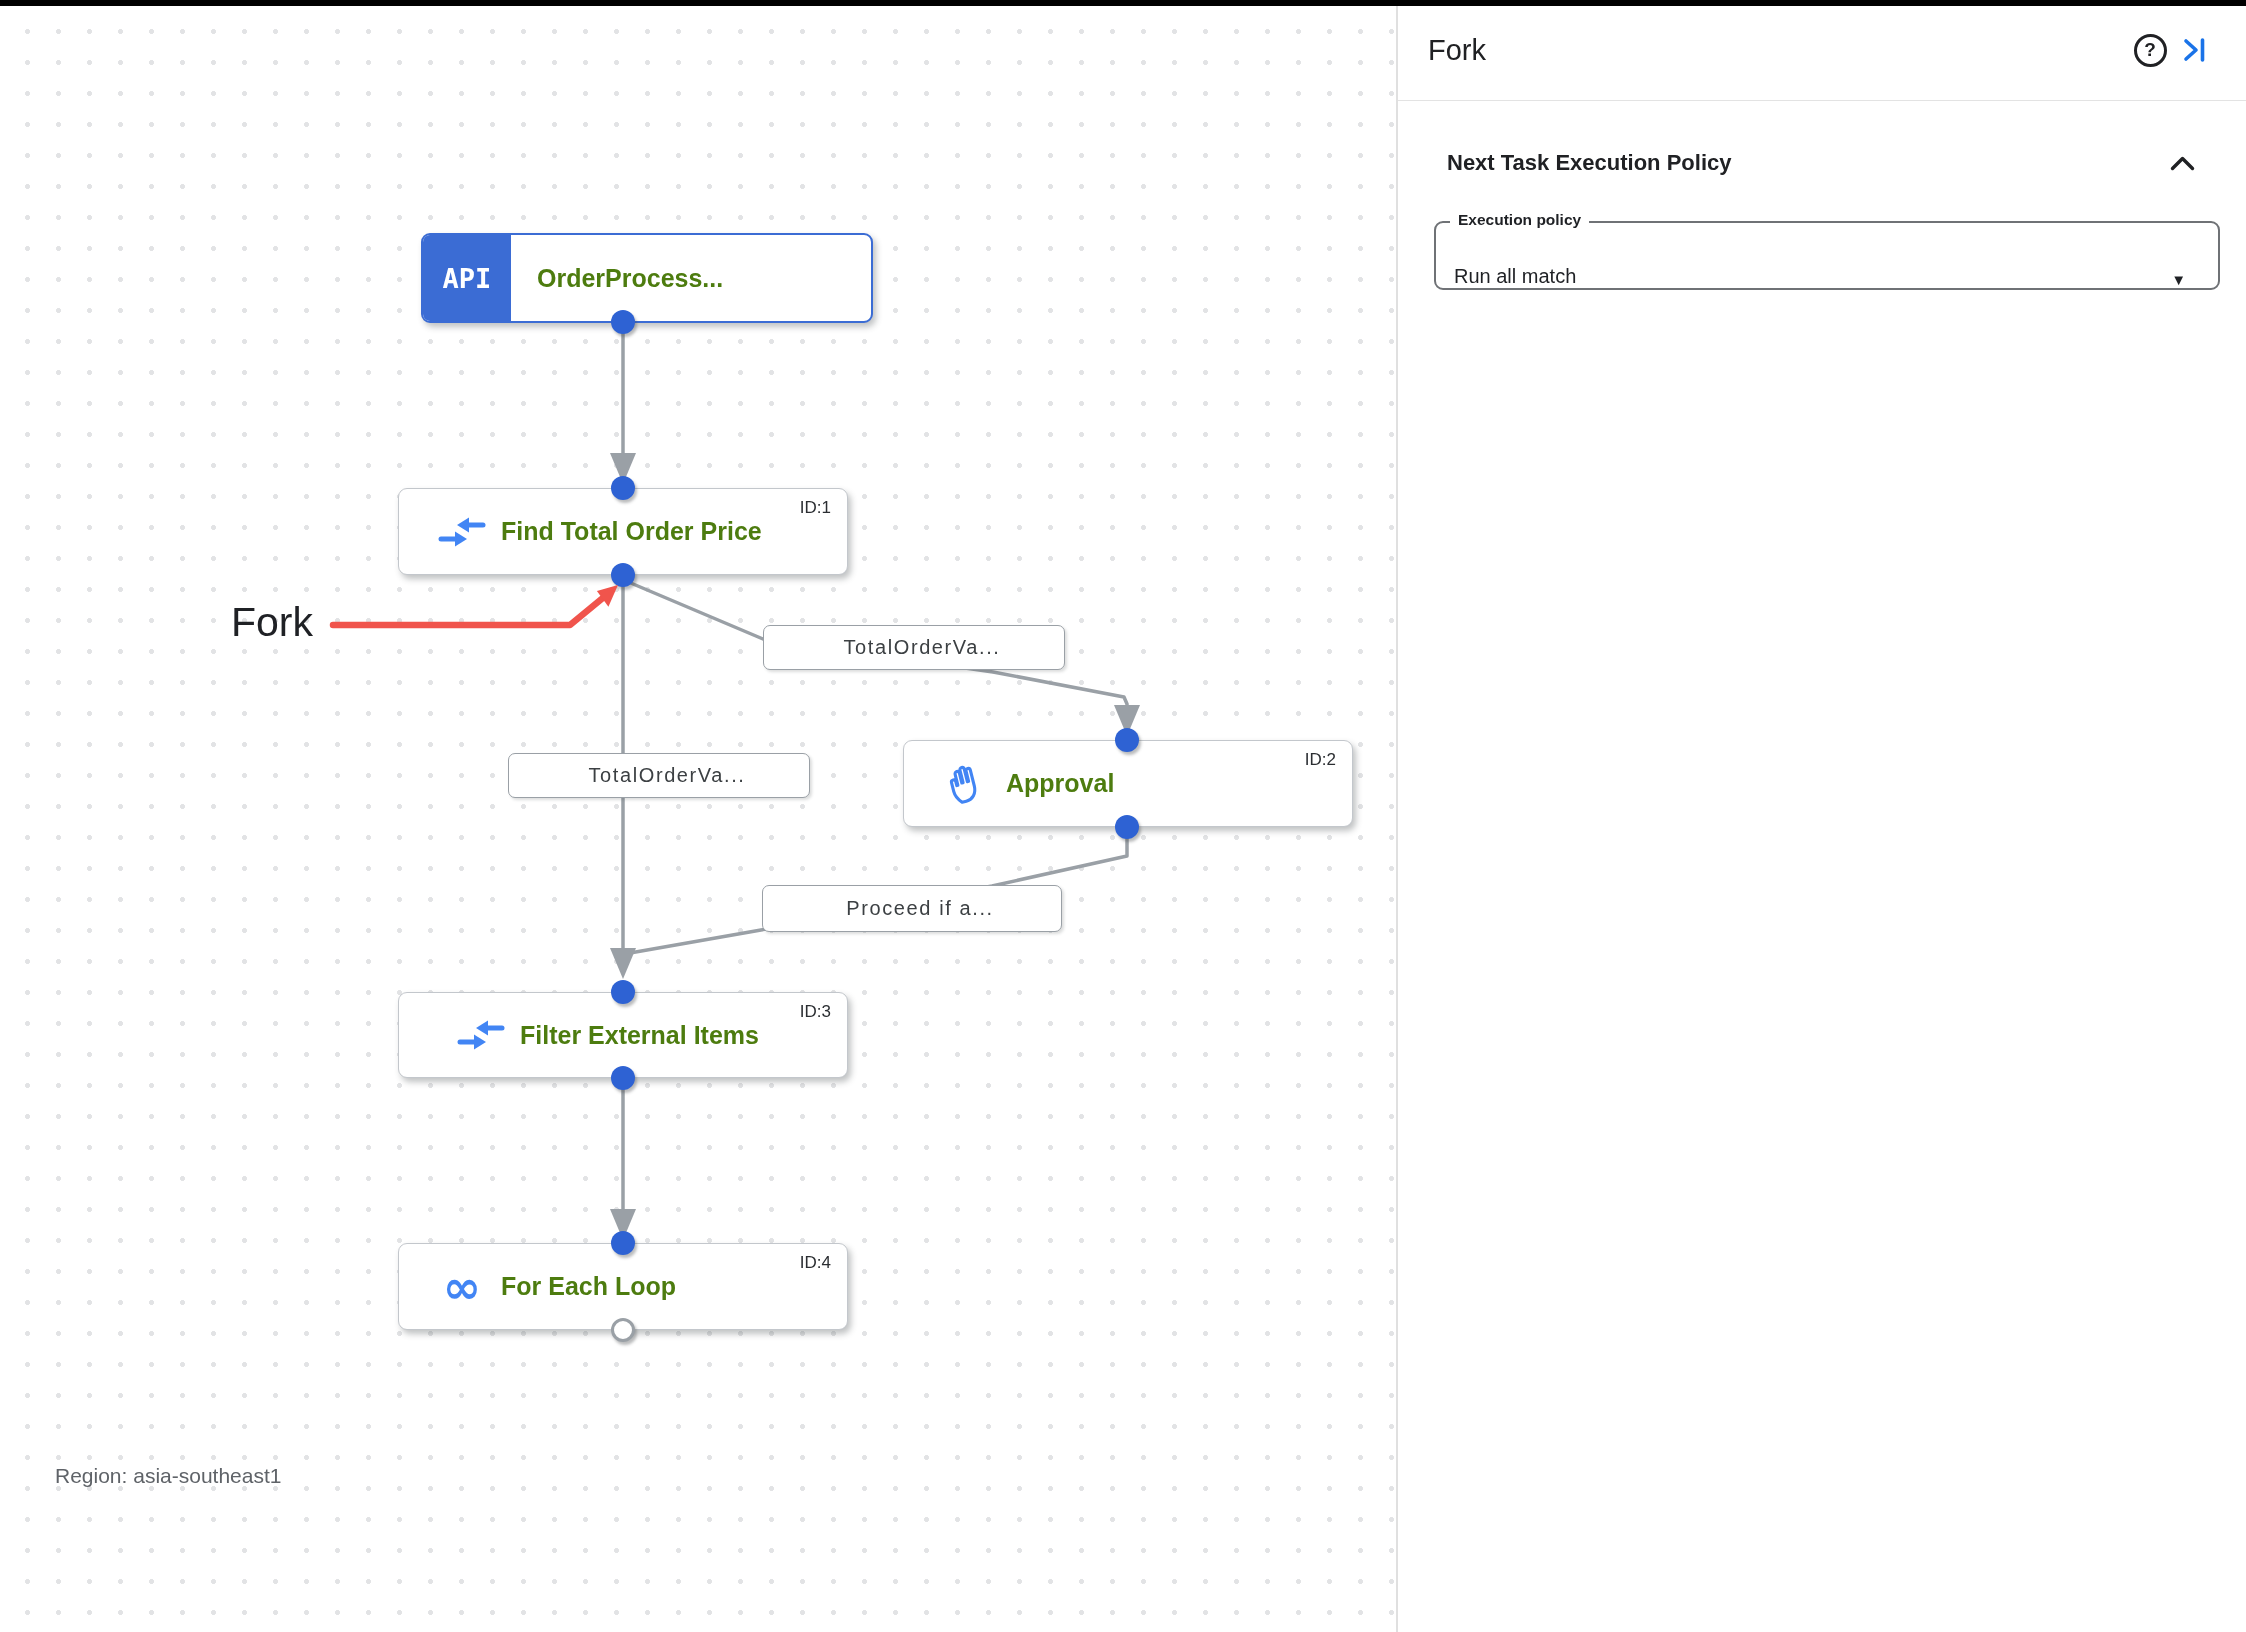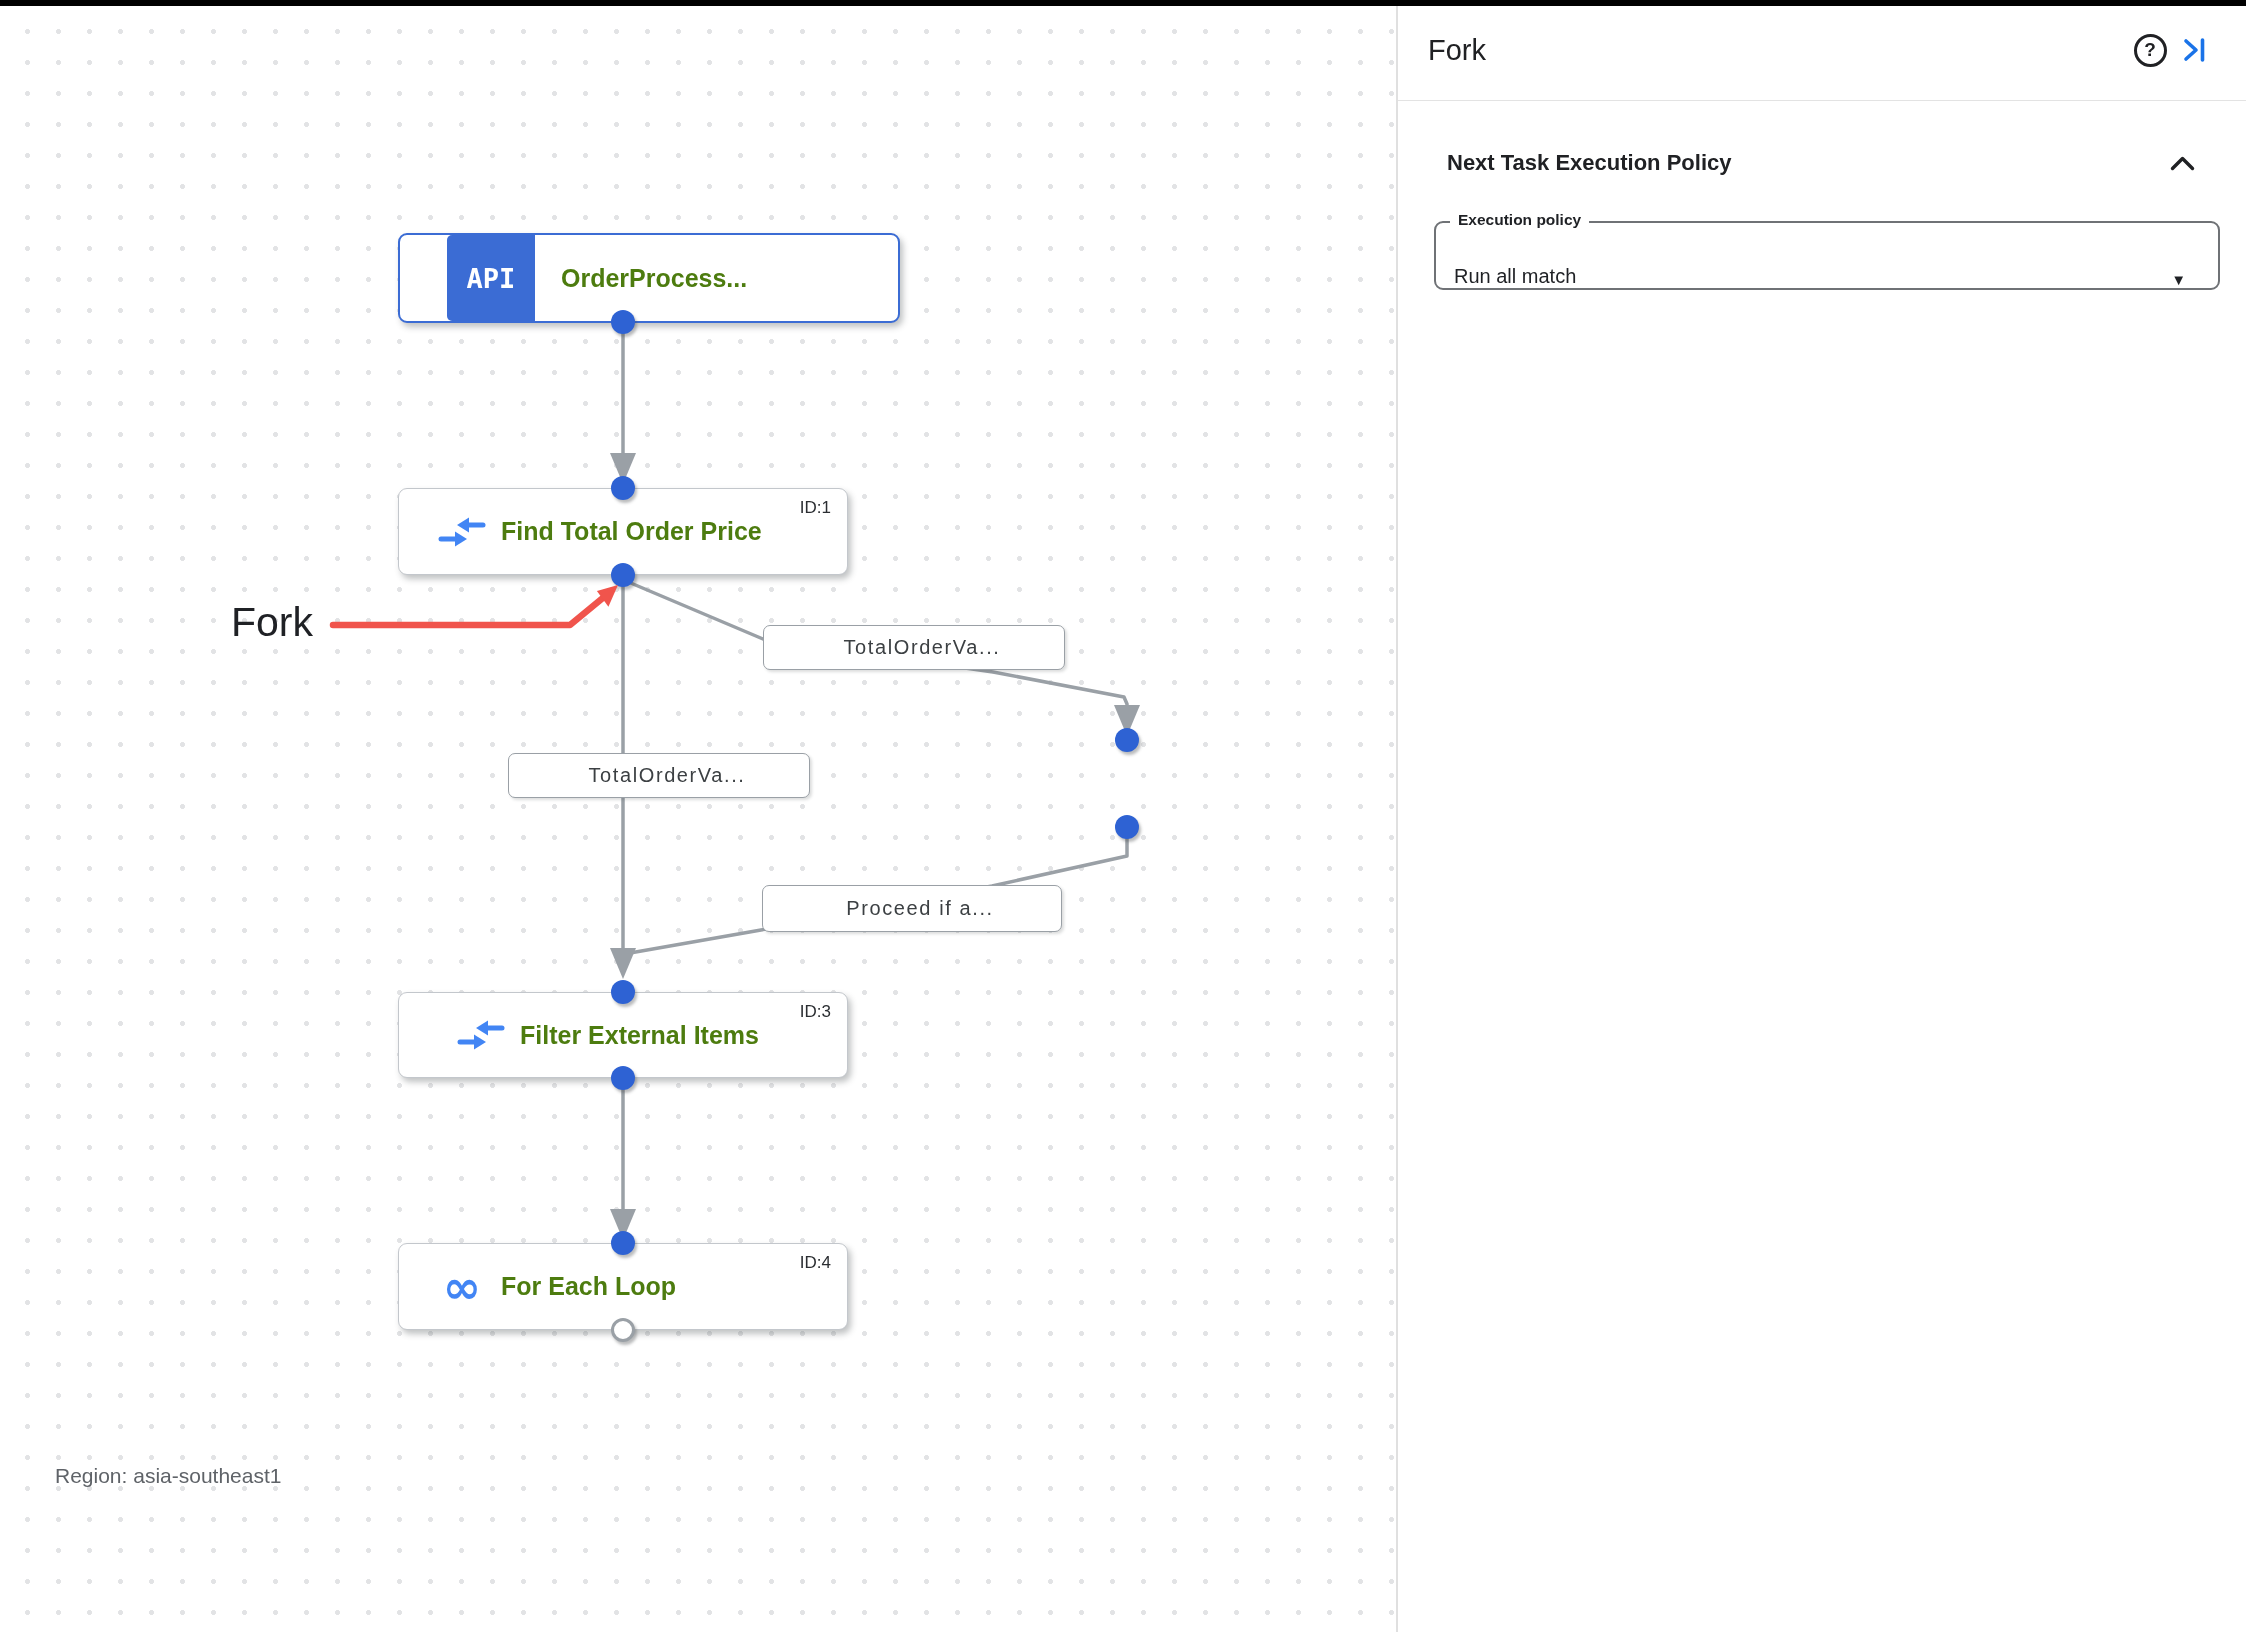--- a/index.html
+++ b/index.html
@@ -85,40 +85,49 @@
       <polygon points="610,1209 636,1209 623,1240"></polygon>
     </g>
   </svg>
 
   <div class="ann-text">Fork</div>
   <svg class="ann-svg" width="1396" height="1632">
     <path d="M333,625 L570,625 L604,597" stroke="#f0544c" stroke-width="6.5" fill="none" stroke-linejoin="round" stroke-linecap="round"></path>
     <polygon points="618,585 608.4,606.7 596.9,590.9" fill="#f0544c"></polygon>
   </svg>
 
-  <div class="node trigger" style="left:398px; top:233px; width:502px; height:90px;padding-left:47px;">
+  <div class="node trigger" style="left:421px; top:233px; width:452px; height:90px;">
     <div class="badge">
       <span>API</span>
     </div>
     <div class="ntitle">OrderProcess...</div>
   </div>
 
   <div class="node" style="left:398px; top:488px; width:450px; height:87px;">
     <span class="nid">ID:1</span>
     <span class="nicon">
       <svg width="48" height="36" viewBox="0 0 48 36" fill="#4285f4" stroke="#4285f4">
         <line x1="3" y1="25" x2="18" y2="25" stroke-width="5" stroke-linecap="round"></line>
         <polygon points="17,17.5 17,32.5 29,25" stroke="none"></polygon>
         <line x1="45" y1="11" x2="30" y2="11" stroke-width="5" stroke-linecap="round"></line>
         <polygon points="31,3.5 31,18.5 19,11" stroke="none"></polygon>
       </svg>
     </span>
     <div class="ntitle">Find Total Order Price</div>
   </div>
 
+  <div class="node" style="left:903px; top:740px; width:450px; height:87px;">
+    <span class="nid">ID:2</span>
+    <span class="nicon">
+      <svg width="44" height="44" viewBox="0 0 24 24" fill="none" stroke="#4285f4" stroke-width="1.7" stroke-linejoin="round" stroke-linecap="round" style="transform:rotate(-14deg);">
+        <path d="M7 21 C5.4 19.2 4 16.4 4 14.3 V9.2 C4 8.5 4.6 8 5.2 8 C5.9 8 6.4 8.5 6.4 9.2 V11.5 H7 V5.3 C7 4.6 7.6 4 8.2 4 C8.9 4 9.4 4.6 9.4 5.3 V10.8 H10.1 V3.8 C10.1 3.1 10.7 2.5 11.3 2.5 C12 2.5 12.5 3.1 12.5 3.8 V10.8 H13.2 V5.1 C13.2 4.4 13.8 3.9 14.4 3.9 C15.1 3.9 15.6 4.4 15.6 5.1 V14 C15.6 18.2 13 21 9.4 21 Z"></path>
+      </svg>
+    </span>
+    <div class="ntitle">Approval</div>
+  </div>
 
   <div class="node" style="left:398px; top:992px; width:450px; height:86px;padding-left:19px;">
     <span class="nid">ID:3</span>
     <span class="nicon">
       <svg width="48" height="36" viewBox="0 0 48 36" fill="#4285f4" stroke="#4285f4">
         <line x1="3" y1="25" x2="18" y2="25" stroke-width="5" stroke-linecap="round"></line>
         <polygon points="17,17.5 17,32.5 29,25" stroke="none"></polygon>
         <line x1="45" y1="11" x2="30" y2="11" stroke-width="5" stroke-linecap="round"></line>
         <polygon points="31,3.5 31,18.5 19,11" stroke="none"></polygon>
       </svg>

